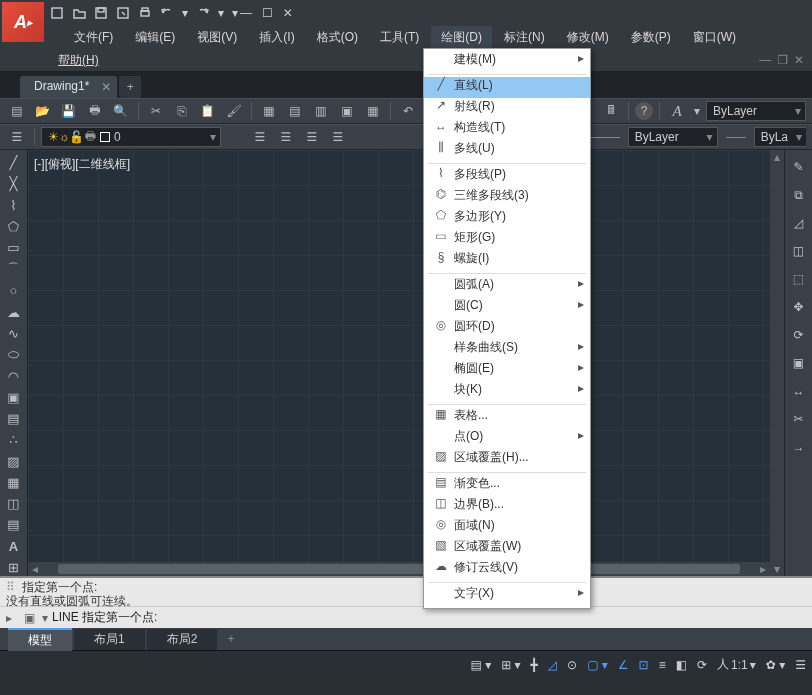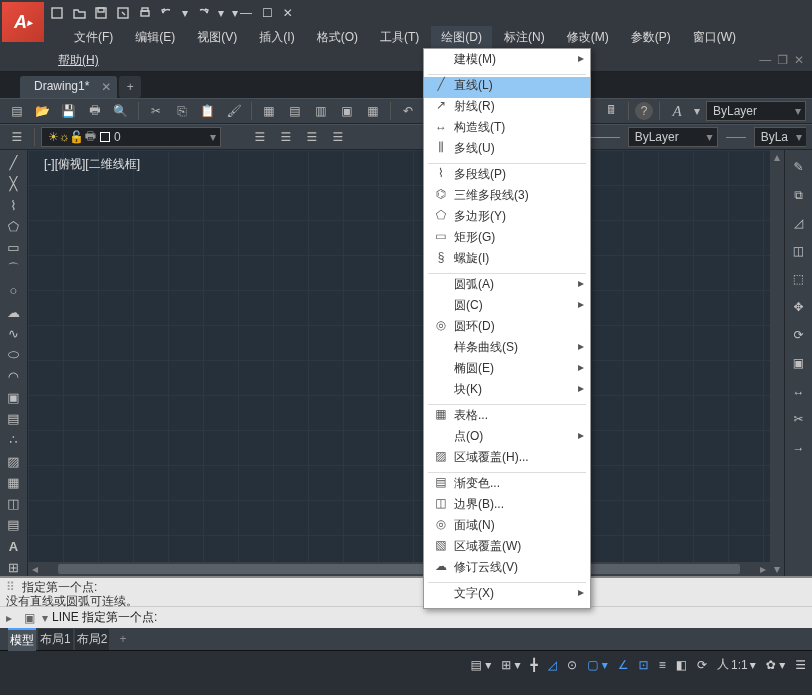--- a/index.html
+++ b/index.html
@@ -33,41 +33,41 @@
 .toolbar .tbtn{ width:22px;height:20px; display:flex;align-items:center;justify-content:center;color:#bbb;}
 .toolbar .sep{ width:1px;height:18px;background:#555;margin:0 2px;}
 .toolbar .combo{ height:20px; background:#1e2226; border:1px solid #555; padding:0 18px 0 6px; color:#ccc; display:flex;align-items:center; position:relative; min-width:80px;}
 .toolbar .combo::after{content:"▾";position:absolute;right:4px;color:#888;}
 
 
 .main { position: relative; height: 426px; display:flex; background:#222; }
 .lefttools { width:28px; background:#3a4048; border-right:1px solid #22262a; display:flex; flex-direction:column; align-items:center; gap:4px; padding-top:4px;}
 .lefttools .tbtn{width:22px;height:20px;color:#c0c0c0;display:flex;align-items:center;justify-content:center;font-size:13px;}
 .canvas { flex:1; background:#26303a; position:relative; background-image:linear-gradient(#2e3842 1px,transparent 1px),linear-gradient(90deg,#2e3842 1px,transparent 1px); background-size:35px 35px;}
-.canvas .vplabel{position:absolute; left:16px; top:6px; color:#e0e0e0;}
+.canvas .vplabel{position:absolute; left:6px; top:6px; color:#e0e0e0;}
 .hscroll{position:absolute;left:0;right:0;bottom:0;height:14px;background:#3a4048;display:flex;align-items:center;}
 .hscroll .thumb{height:10px;background:#5a6068;border-radius:2px;flex:1;margin:0 16px;}
 .hscroll .arr{width:14px;text-align:center;color:#888;}
 .rslice{width:14px;background:#3a4048;display:flex;flex-direction:column;}
 .rslice .up,.rslice .dn{height:14px;text-align:center;color:#888;}
 .rslice .track{flex:1;}
 .righttools{width:28px;background:#3a4048;border-left:1px solid #22262a;display:flex;flex-direction:column;align-items:center;gap:6px;padding-top:6px;}
 .righttools .tbtn{width:22px;height:22px;color:#c0c0c0;display:flex;align-items:center;justify-content:center;}
 
 
 .cmdhist { background:#e8e8e8; color:#333; padding:2px 6px; height:30px; font-family:SimSun,monospace; border-top:2px solid #888; line-height:14px;}
 .cmdhist .grip{float:left;width:16px;color:#999;letter-spacing:-2px;}
 .cmdline { background:#e8e8e8; height:22px; display:flex;align-items:center; padding:0 6px; font-family:SimSun,monospace; color:#222; border-top:1px solid #ccc;}
 .cmdline .arr{width:18px;color:#666;}
 .cmdline .icon{width:18px;color:#666;}
 .cmdline .chev{color:#666;margin-right:4px;}
 
 
 .layouttabs{ height:22px; background:#3a4048; display:flex; align-items:center; padding-left:8px; gap:2px;}
-.layouttabs .ltab{ padding:2px 2px; color:#ccc; background:#2a2f36;}
+.layouttabs .ltab{ padding:2px 20px; color:#ccc; background:#2a2f36;}
 .layouttabs .ltab.active{ background:#4a525c; color:#fff; border-top:2px solid #4aa0ff;}
 .layouttabs .add{padding:2px 8px;color:#888;}
 
 
 .status{ height:28px; background:#2a2f36; border-top:1px solid #111; display:flex; align-items:center; justify-content:flex-end; padding:0 6px; gap:10px; color:#ccc;}
 .status .sbtn{display:flex;align-items:center;gap:2px;}
 .status .blue{color:#4aa0ff;}
 
 
 .dropdown{ position:absolute; left:423px; top:48px; width:168px; background:#fff; color:#333; border:1px solid #999; box-shadow:2px 2px 6px rgba(0,0,0,.4); z-index:100; padding:2px 0;}

